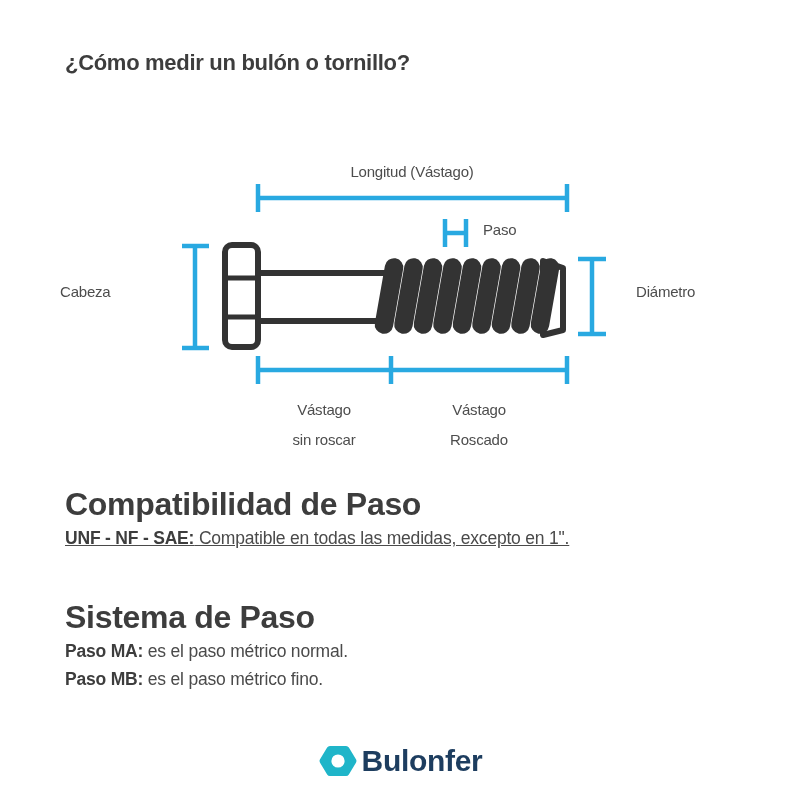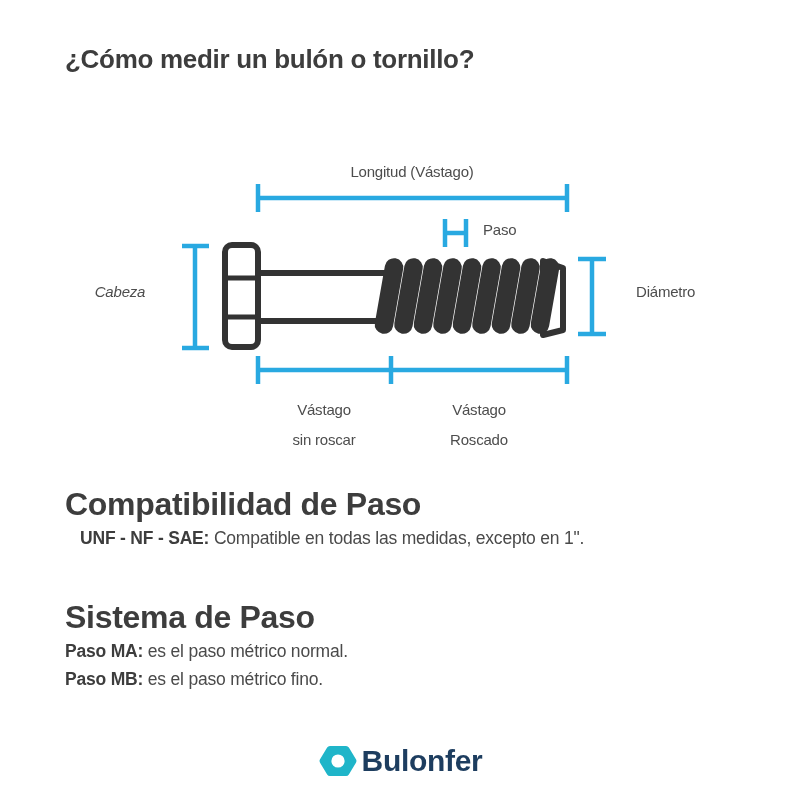--- a/index.html
+++ b/index.html
@@ -1,33 +1,33 @@
 <!DOCTYPE html>
 <html><head>
 <meta charset="utf-8">
 <style>
   html,body{margin:0;padding:0;}
   body{width:800px;height:800px;background:#ffffff;font-family:"Liberation Sans",sans-serif;overflow:hidden;}
   .canvas{position:relative;width:800px;height:800px;background:#fff;}
   .abs{position:absolute;}
-  .title{left:65px;top:44px;font-size:26px;font-weight:bold;color:#3d3d3d;letter-spacing:-0.3px;}
+  .title{left:65px;top:50px;font-size:22px;font-weight:bold;color:#3d3d3d;letter-spacing:-0.3px;}
   .subtitle{left:65px;top:87px;font-size:18px;color:#58585a;letter-spacing:-0.3px;}
   .diagram-svg{left:0;top:0;width:800px;height:800px;}
   .dlabel{font-size:15px;color:#4d4d4d;letter-spacing:-0.2px;}
   .lbl-longitud{left:262px;top:163px;width:300px;text-align:center;}
   .lbl-paso{left:483px;top:221px;}
-  .lbl-cabeza{left:60px;top:283px;width:120px;text-align:center;font-style:italic;}
+  .lbl-cabeza{left:60px;top:283px;width:120px;}
   .lbl-diametro{left:636px;top:283px;}
   .lbl-vsr{left:244px;top:395px;width:160px;text-align:center;line-height:30px;}
   .lbl-vr{left:399px;top:395px;width:160px;text-align:center;line-height:30px;}
   .sec-heading{font-size:32px;font-weight:bold;color:#3d3d3d;letter-spacing:-0.3px;}
   .sec-body{font-size:17.5px;color:#4a4a4a;line-height:28px;letter-spacing:-0.2px;}
   .sec-body b{color:#3d3d3d;font-weight:bold;}
   .h-compat{left:65px;top:486px;}
-  .b-compat{left:80px;top:524px;}
+  .b-compat{left:65px;top:524px;text-decoration:underline;}
   .h-sistema{left:65px;top:599px;}
   .b-sistema{left:65px;top:637px;}
   .footer{left:0;top:744px;width:800px;display:flex;justify-content:center;align-items:center;gap:4px;}
   .brand{font-size:30px;font-weight:bold;color:#1d3d5f;letter-spacing:-0.3px;}
 </style>
 </head>
 <body>
 
 <div class="canvas">
 

